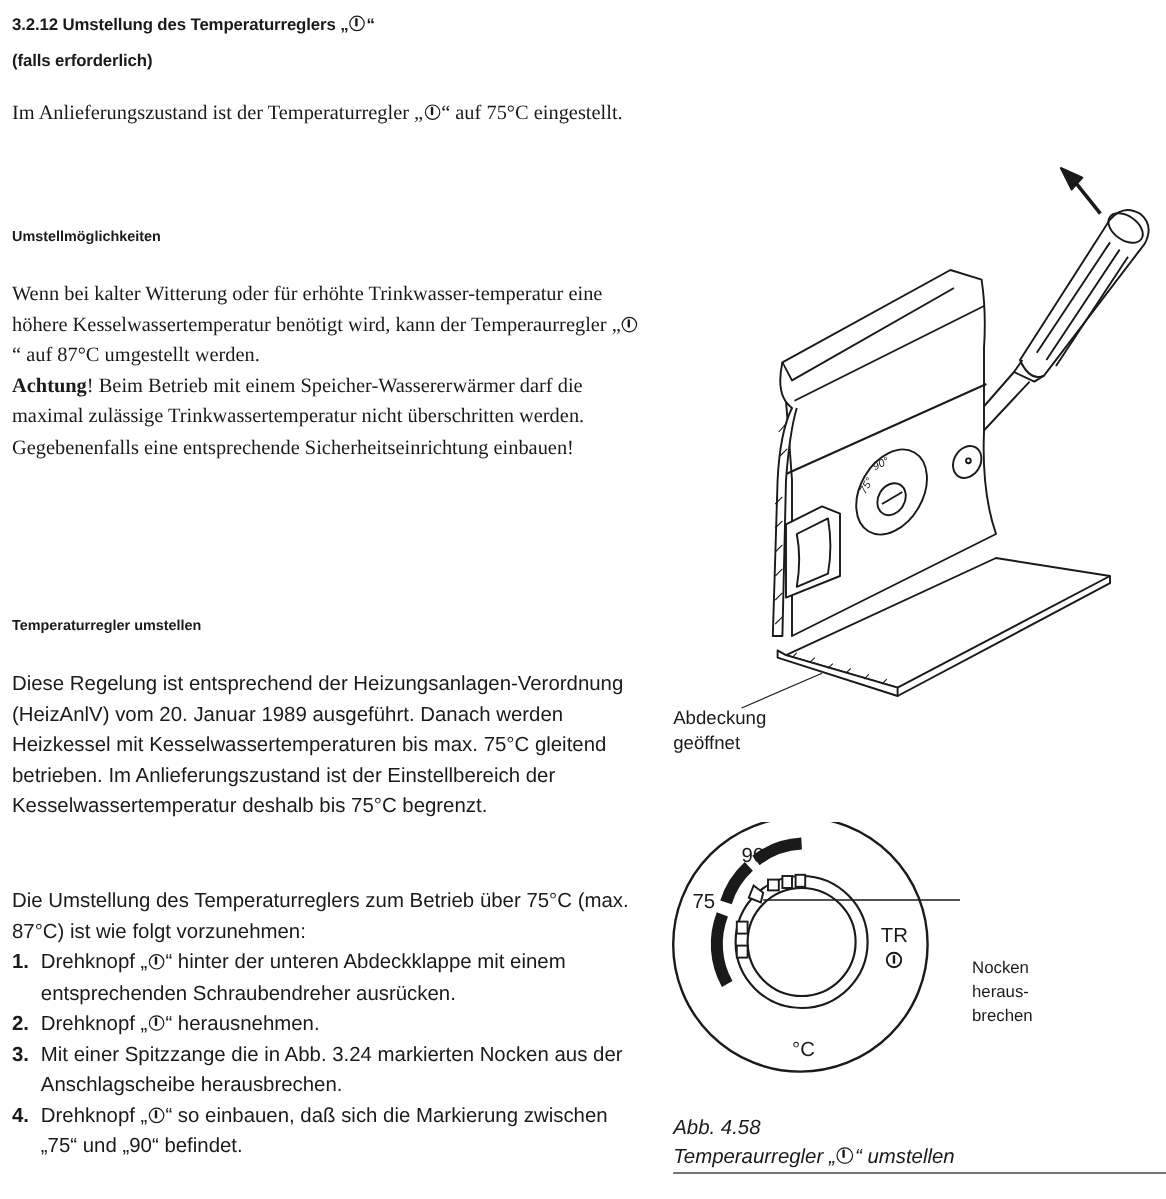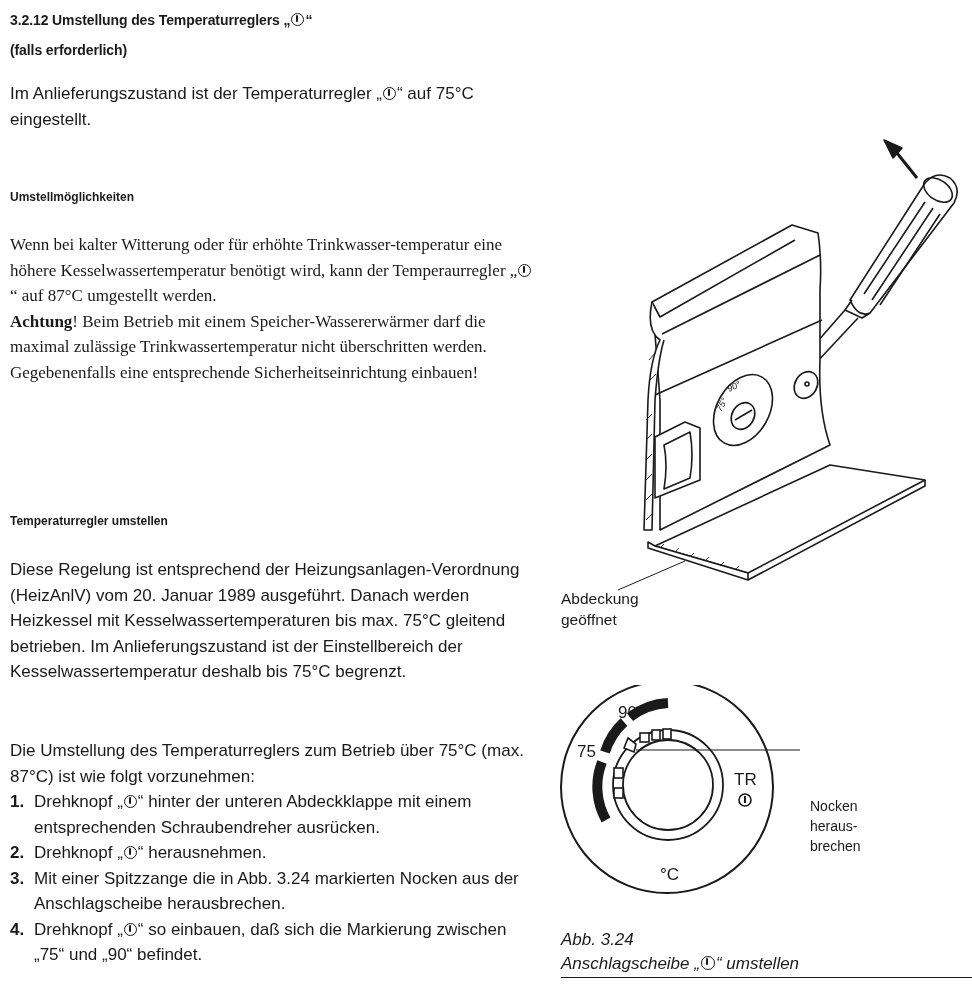--- a/index.html
+++ b/index.html
@@ -1,20 +1,20 @@
 <!DOCTYPE html>
 <html><head>
 <meta charset="utf-8">
 <style>
   html, body { margin:0; padding:0; background:#ffffff; }
   body { width:972px; height:999px; position:relative; overflow:hidden;
          font-family:"Liberation Sans", "DejaVu Sans", sans-serif; color:#1a1a1a; }
   .col-left { position:absolute; left:10px; top:0; width:525px; }
   h1 { font-size:14px; font-weight:bold; line-height:30px; margin:0; padding-top:5px; letter-spacing:-0.1px; }
-  .intro { font-size:17px; line-height:26px; margin:16px 0 0 0; }
+  .intro { font-size:17px; line-height:26px; margin:16px 0 0 0;font-family:Liberation Serif, serif; }
   h2 { font-size:12px; font-weight:bold; margin:0; line-height:22px; }
   .p { font-size:17px; line-height:25.5px; margin:0; }
   .sec1 { position:absolute; top:186px; left:0; width:525px; }
   .sec1 .p { margin-top:24px;font-family:Liberation Serif, serif; }
   .sec2 { position:absolute; top:510px; left:0; width:525px; }
   .sec2 .p { margin-top:25px; }
   .sec3 { position:absolute; top:738px; left:0; width:525px; }
   ol { margin:0; padding:0; list-style:none; }
   ol li { font-size:17px; line-height:25.5px; position:relative; padding-left:24px; }
   ol li .num { position:absolute; left:0; top:0; font-weight:bold; }
@@ -148,16 +148,16 @@
     <line x1="745" y1="796" x2="745" y2="803" stroke-width="2"></line>
   </g>
 </svg>
 <div class="nocken">
   <div>Nocken</div>
   <div>heraus-</div>
   <div>brechen</div>
 </div>
 
 <div class="abb">
-  <div>Abb. 3.24</div>
-  <div><span>Anschlagscheibe „</span><span class="thermo" style="width:14px;height:14px;"></span><span>“ umstellen</span></div>
+  <div>Abb. 4.58</div>
+  <div><span>Temperaurregler „</span><span class="thermo" style="width:14px;height:14px;"></span><span>“ umstellen</span></div>
 </div>
 <div class="abb-line"></div>
 
 </body></html>

